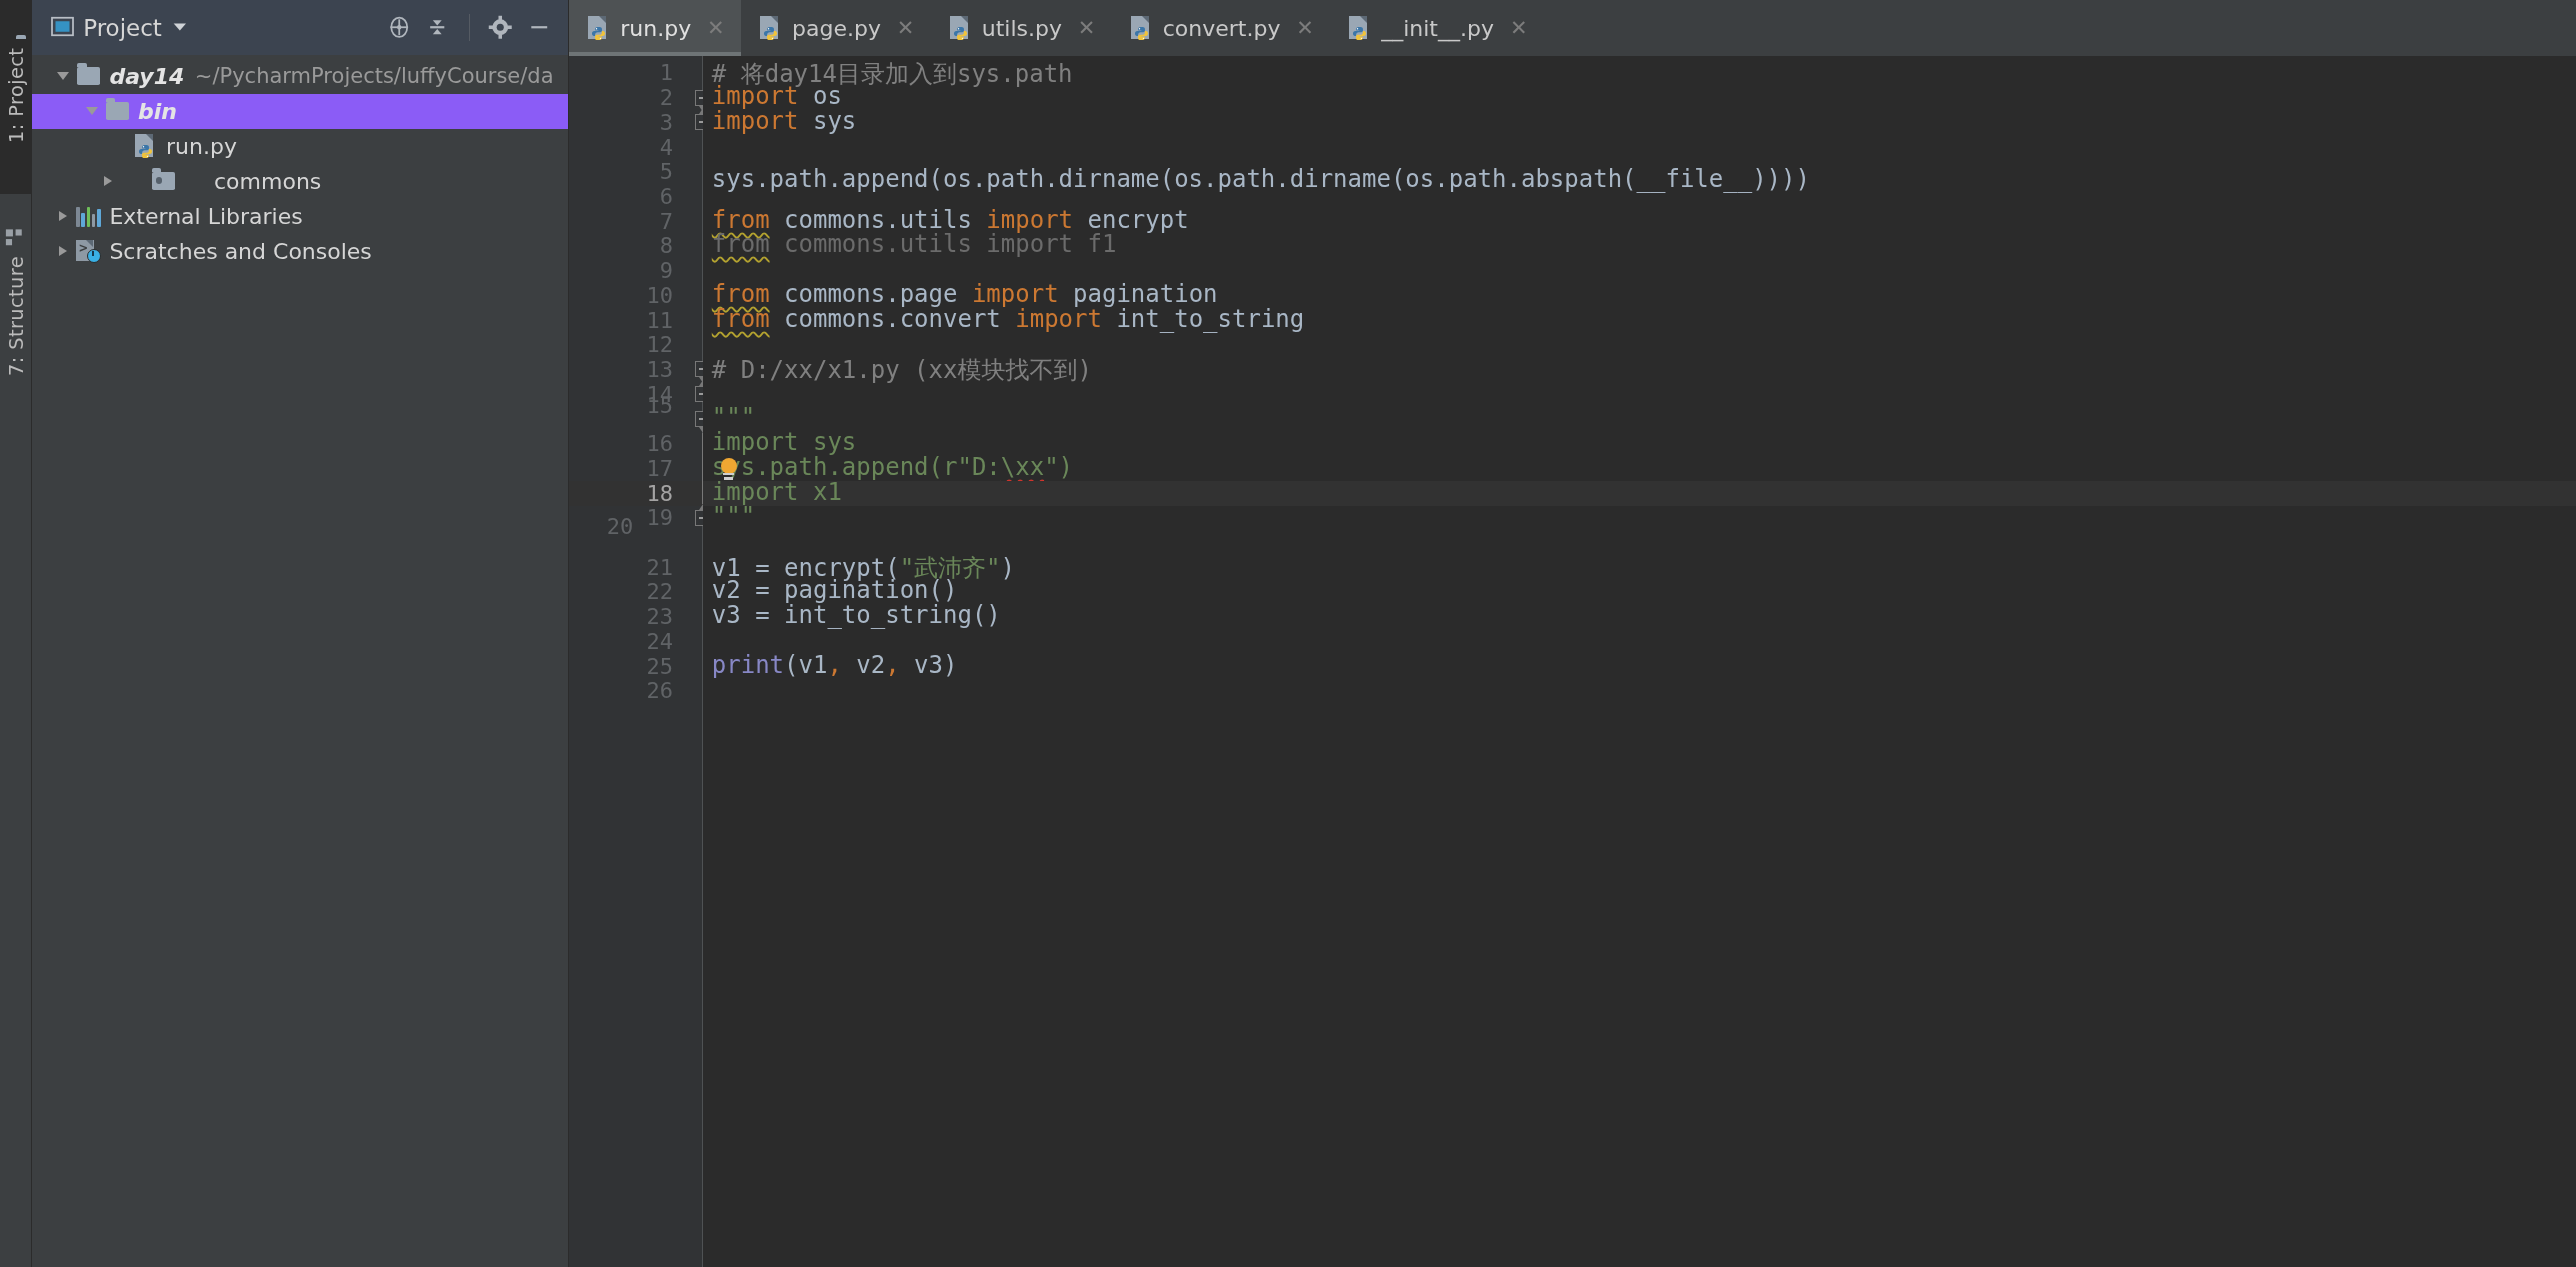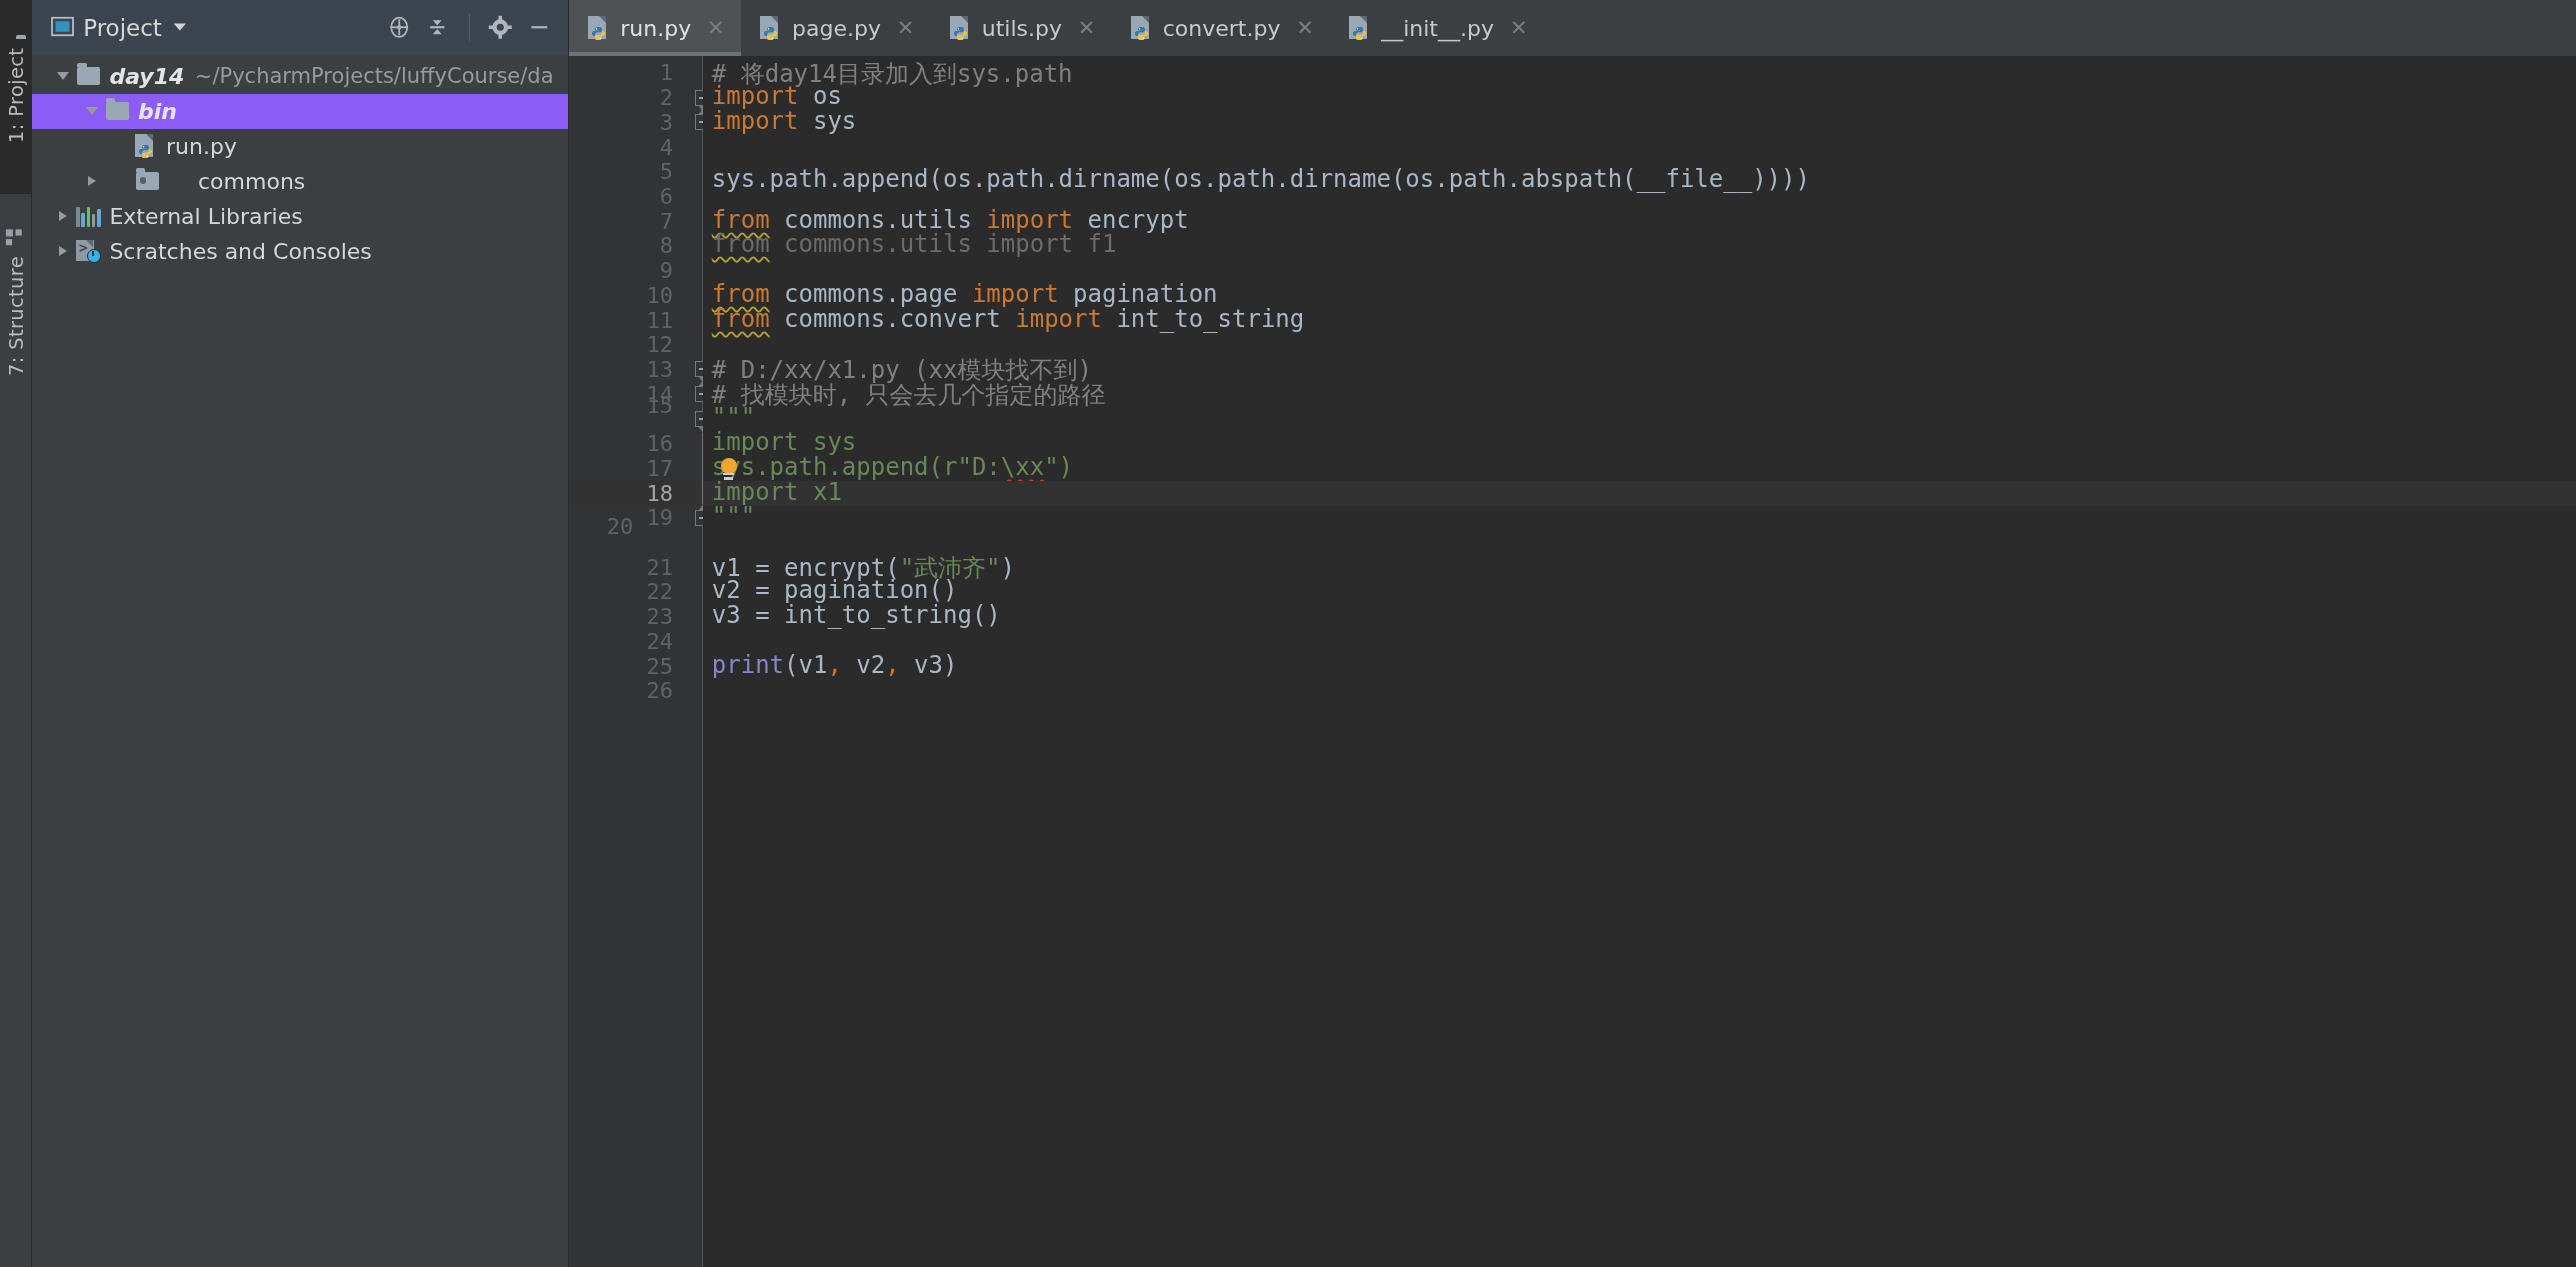--- a/index.html
+++ b/index.html
@@ -239,21 +239,21 @@
               <svg class="snake" viewBox="0 0 20 20">
                 <path d="M9.6 1.2c-2.2 0-4 .8-4 2.6v2.1h4.2v.7H4.3c-1.8 0-3 1.3-3 3.4 0 2.1 1 3.4 2.7 3.4h1.5v-2c0-1.8 1.5-3.2 3.3-3.2h3.4c1.4 0 2.4-1 2.4-2.3V3.8c0-1.6-1.4-2.6-3-2.6H9.6z" fill="#3b76a8"></path>
                 <path d="M10.4 18.8c2.2 0 4-.8 4-2.6v-2.1h-4.2v-.7h5.5c1.8 0 3-1.3 3-3.4 0-2.1-1-3.4-2.7-3.4h-1.5v2c0 1.8-1.5 3.2-3.3 3.2H7.8c-1.4 0-2.4 1-2.4 2.3v2.1c0 1.6 1.4 2.6 3 2.6h2z" fill="#f0c33c"></path>
                 <circle cx="7.4" cy="3.6" r=".9" fill="#fff"></circle>
                 <circle cx="12.6" cy="16.4" r=".9" fill="#fff"></circle>
               </svg>
             </span>
           </span>
           <span class="tlabel">run.py</span>
         </div>
-        <div class="trow" style="padding-left: 48px; gap: 30px;">
+        <div class="trow" style="padding-left: 64px; gap: 30px;">
           <span class="tw">
             <span class="tri"></span>
           </span>
           <span class="ticon">
             <span class="folder pkg"></span>
           </span>
           <span class="tlabel">commons</span>
         </div>
         <div class="trow" style="padding-left: 19.4px;">
           <span class="tw">
@@ -407,21 +407,20 @@
           <div class="cline" style="top: 79px;"><span class="ctext"></span></div>
           <div class="cline" style="top: 112px;"><span class="ctext"><span class="t-def">sys.path.append(os.path.dirname(os.path.dirname(os.path.abspath(__file__))))</span></span></div>
           <div class="cline" style="top: 128px;"><span class="ctext"></span></div>
           <div class="cline" style="top: 153px;"><span class="ctext"><span class="t-kw wavy-y">from</span><span class="t-def"> commons.utils </span><span class="t-kw">import</span><span class="t-def"> encrypt</span></span></div>
           <div class="cline" style="top: 177px;"><span class="ctext"><span class="t-grey wavy-y">from</span><span class="t-grey"> commons.utils import f1</span></span></div>
           <div class="cline" style="top: 202px;"><span class="ctext"></span></div>
           <div class="cline" style="top: 227px;"><span class="ctext"><span class="t-kw wavy-y">from</span><span class="t-def"> commons.page </span><span class="t-kw">import</span><span class="t-def"> pagination</span></span></div>
           <div class="cline" style="top: 252px;"><span class="ctext"><span class="t-kw wavy-y">from</span><span class="t-def"> commons.convert </span><span class="t-kw">import</span><span class="t-def"> int_to_string</span></span></div>
           <div class="cline" style="top: 276px;"><span class="ctext"></span></div>
           <div class="cline" style="top: 301px;"><span class="ctext"><span class="t-com"># D:/xx/x1.py (xx模块找不到)</span></span></div>
-          <div class="cline" style="top: 326px;"><span class="ctext"><span class="t-com"># 找模块时, 只会去几个指定的路径</span></span></div>
           <div class="cline" style="top: 350px;"><span class="ctext"><span class="t-str">"""</span></span></div>
           <div class="cline" style="top: 375px;"><span class="ctext"><span class="t-str">import sys</span></span></div>
           <div class="cline" style="top: 400px;"><span class="ctext"><span class="t-str">sys.path.append(r"D:</span><span class="t-str wavy-r">\xx</span><span class="t-str">")</span></span><span class="bulb" style="left: 16px; top: 1.8px;"><span class="b1"></span><span class="b2"></span><span class="b3"></span></span></div>
           <div class="hl-row" style="top: 425px;"></div>
           <div class="cline" style="top: 425px;"><span class="ctext"><span class="t-str">import x1</span></span></div>
           <div class="cline" style="top: 449px;"><span class="ctext"><span class="t-str">"""</span></span></div>
           <div class="cline" style="top: 474px;"><span class="ctext"></span></div>
           <div class="cline" style="top: 499px;"><span class="ctext"><span class="t-def">v1 = encrypt(</span><span class="t-str">"武沛齐"</span><span class="t-def">)</span></span></div>
           <div class="cline" style="top: 523px;"><span class="ctext"><span class="t-def">v2 = pagination()</span></span></div>
           <div class="cline" style="top: 548px;"><span class="ctext"><span class="t-def">v3 = int_to_string()</span></span></div>

